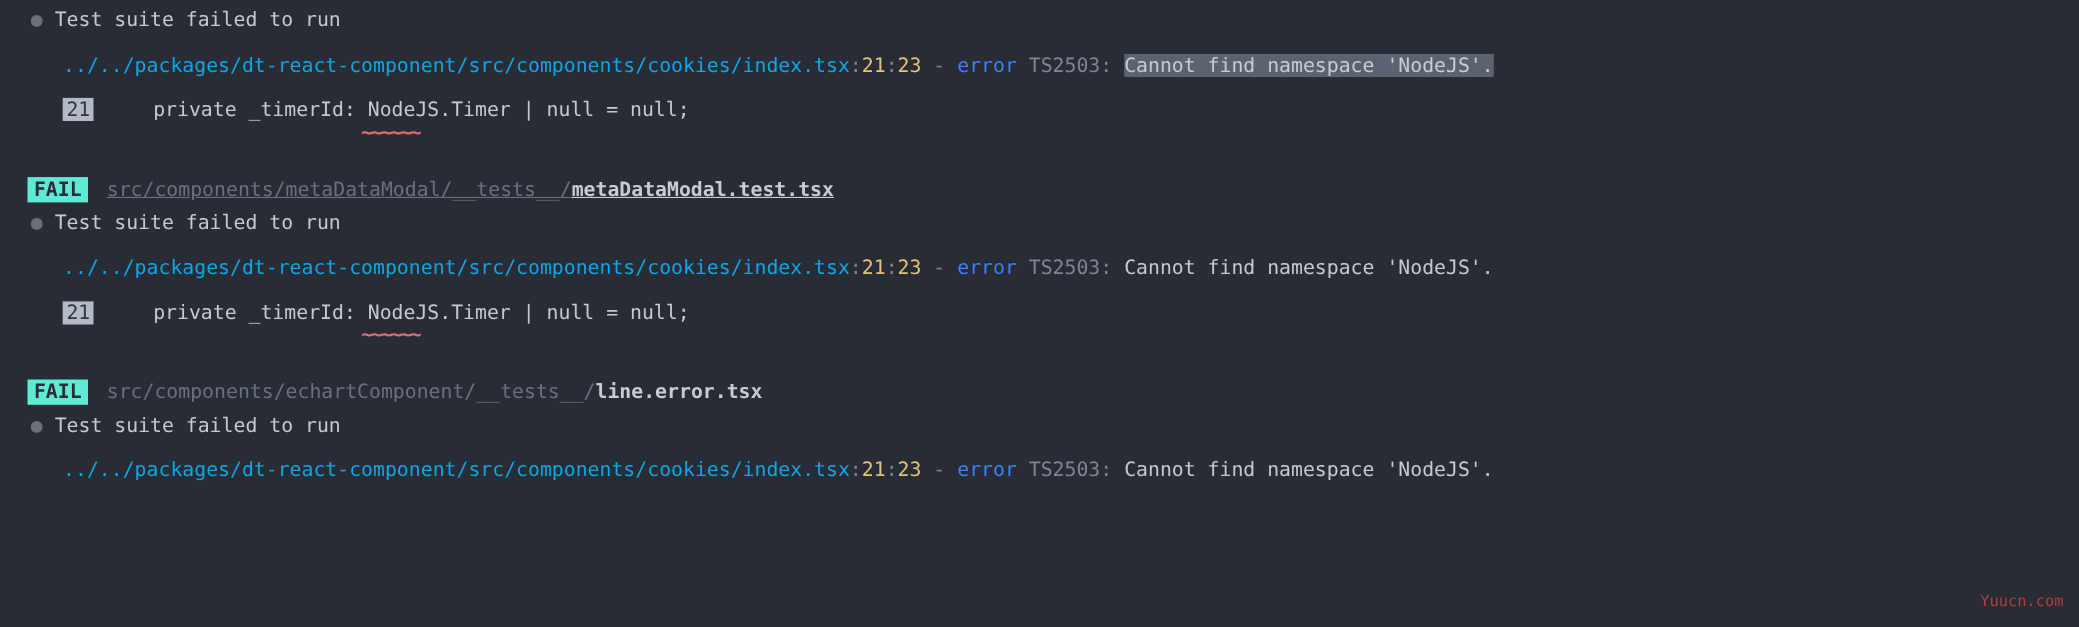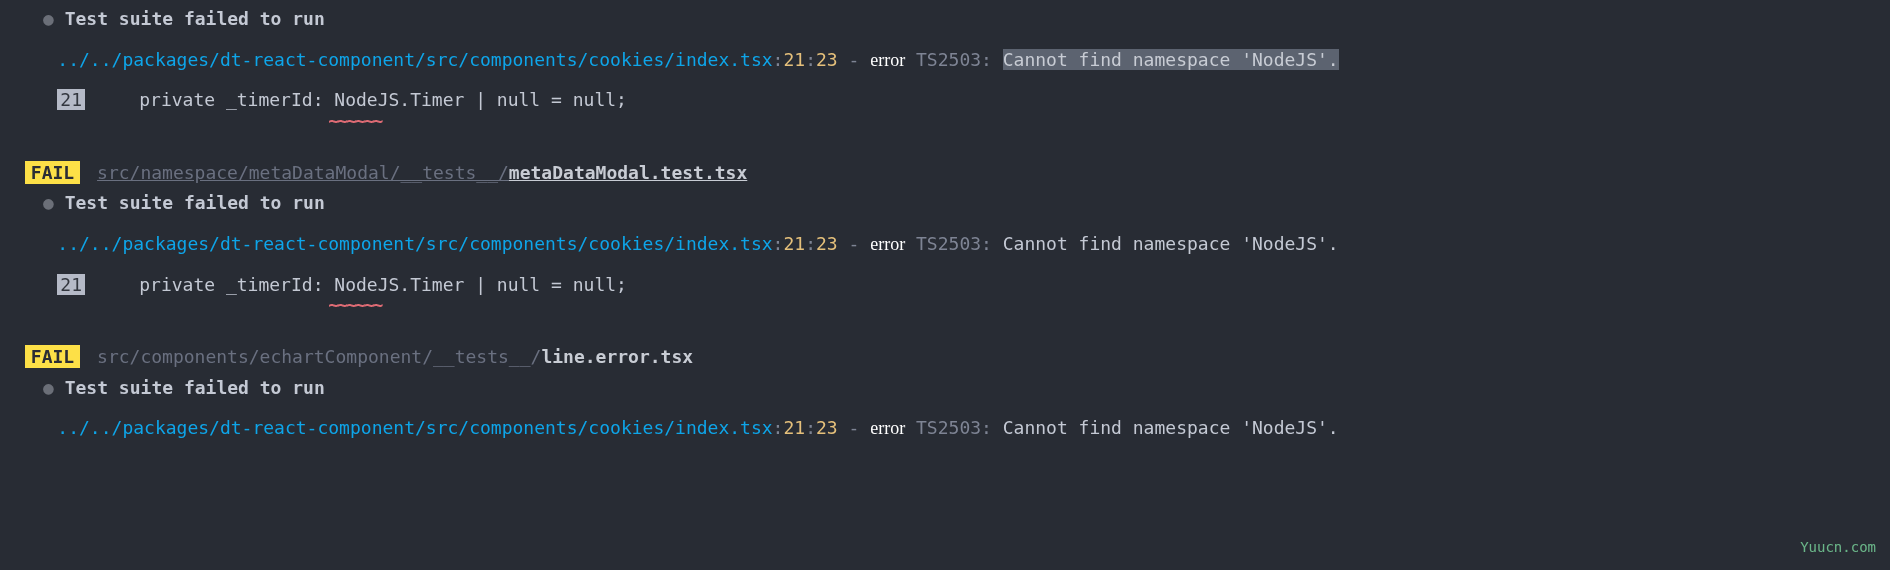--- a/index.html
+++ b/index.html
@@ -15,48 +15,46 @@
       line-height: 1.7;
       padding: 4px 0;
       width: 1890px;
       overflow: hidden;
     }
     .line {
       white-space: pre;
       padding-left: 14px;
     }
     .bullet-line {
-      padding-left: 43px;
-      font-weight: bold;
+      padding-left: 28px;
     }
     .bullet {
       color: #6b6f78;
     }
     .dim {
       color: #7e8494;
     }
     .white {
       color: #c4c9d4;
     }
     .cyan {
       color: #0ea5e9;
     }
     .yellow {
       color: #e5c07b;
     }
     .red {
-      color: #ffffff;
-      font-family: Liberation Serif, serif;
+      color: #3b82f6;
     }
     .highlight-bg {
       background-color: #5c6370;
       color: #c8ccd4;
     }
     .fail-badge {
-      background-color: #fde047;
+      background-color: #5eead4;
       color: #2b2d35;
       font-weight: bold;
       padding: 1px 6px;
       margin-right: 6px;
     }
     .path-dim {
       color: #6a7080;
     }
     .path-bold {
       color: #c8ccd4;
@@ -88,38 +86,38 @@
     .spacer-small {
       height: 10px;
     }
     .spacer-med {
       height: 28px;
     }
     .watermark {
       position: absolute;
       right: 14px;
       bottom: 10px;
-      color: #86efac;
+      color: #ef4444;
       font-size: 14px;
       opacity: 0.7;
       text-align: right;
     }
   </style>
 </head>
 <body>
 
 <div class="line bullet-line"><span class="bullet">● </span><span class="white">Test suite failed to run</span></div>
 <div class="spacer-small"></div>
 <div class="line">    <span class="cyan">../../packages/dt-react-component/src/components/cookies/index.tsx</span><span class="dim">:</span><span class="yellow">21</span><span class="dim">:</span><span class="yellow">23</span> <span class="dim">-</span> <span class="red">error</span><span class="dim"> </span><span class="dim">TS2503:</span> <span class="highlight-bg">Cannot find namespace 'NodeJS'.</span></div>
 <div class="spacer-small"></div>
 <div class="line">    <span class="line-num-badge">21</span> <span class="white">    private _timerId: NodeJS.Timer | null = null;</span></div>
 <div class="squiggle-row"><span class="squiggle-spacer">    21     private _timerId: </span><span class="squiggle">~~~~~~</span></div>
 <div class="spacer-med"></div>
 
-<div class="line"> <span class="fail-badge">FAIL</span> <span class="path-dim underline">src/namespace/metaDataModal/__tests__/</span><span class="path-bold underline">metaDataModal.test.tsx</span></div>
+<div class="line"> <span class="fail-badge">FAIL</span> <span class="path-dim underline">src/components/metaDataModal/__tests__/</span><span class="path-bold underline">metaDataModal.test.tsx</span></div>
 <div class="line bullet-line"><span class="bullet">● </span><span class="white">Test suite failed to run</span></div>
 <div class="spacer-small"></div>
 <div class="line">    <span class="cyan">../../packages/dt-react-component/src/components/cookies/index.tsx</span><span class="dim">:</span><span class="yellow">21</span><span class="dim">:</span><span class="yellow">23</span> <span class="dim">-</span> <span class="red">error</span><span class="dim"> </span><span class="dim">TS2503:</span> <span class="white">Cannot find namespace 'NodeJS'.</span></div>
 <div class="spacer-small"></div>
 <div class="line">    <span class="line-num-badge">21</span> <span class="white">    private _timerId: NodeJS.Timer | null = null;</span></div>
 <div class="squiggle-row"><span class="squiggle-spacer">    21     private _timerId: </span><span class="squiggle">~~~~~~</span></div>
 <div class="spacer-med"></div>
 
 <div class="line"> <span class="fail-badge">FAIL</span> <span class="path-dim">src/components/echartComponent/__tests__/</span><span class="path-bold">line.error.tsx</span></div>
 <div class="line bullet-line"><span class="bullet">● </span><span class="white">Test suite failed to run</span></div>

